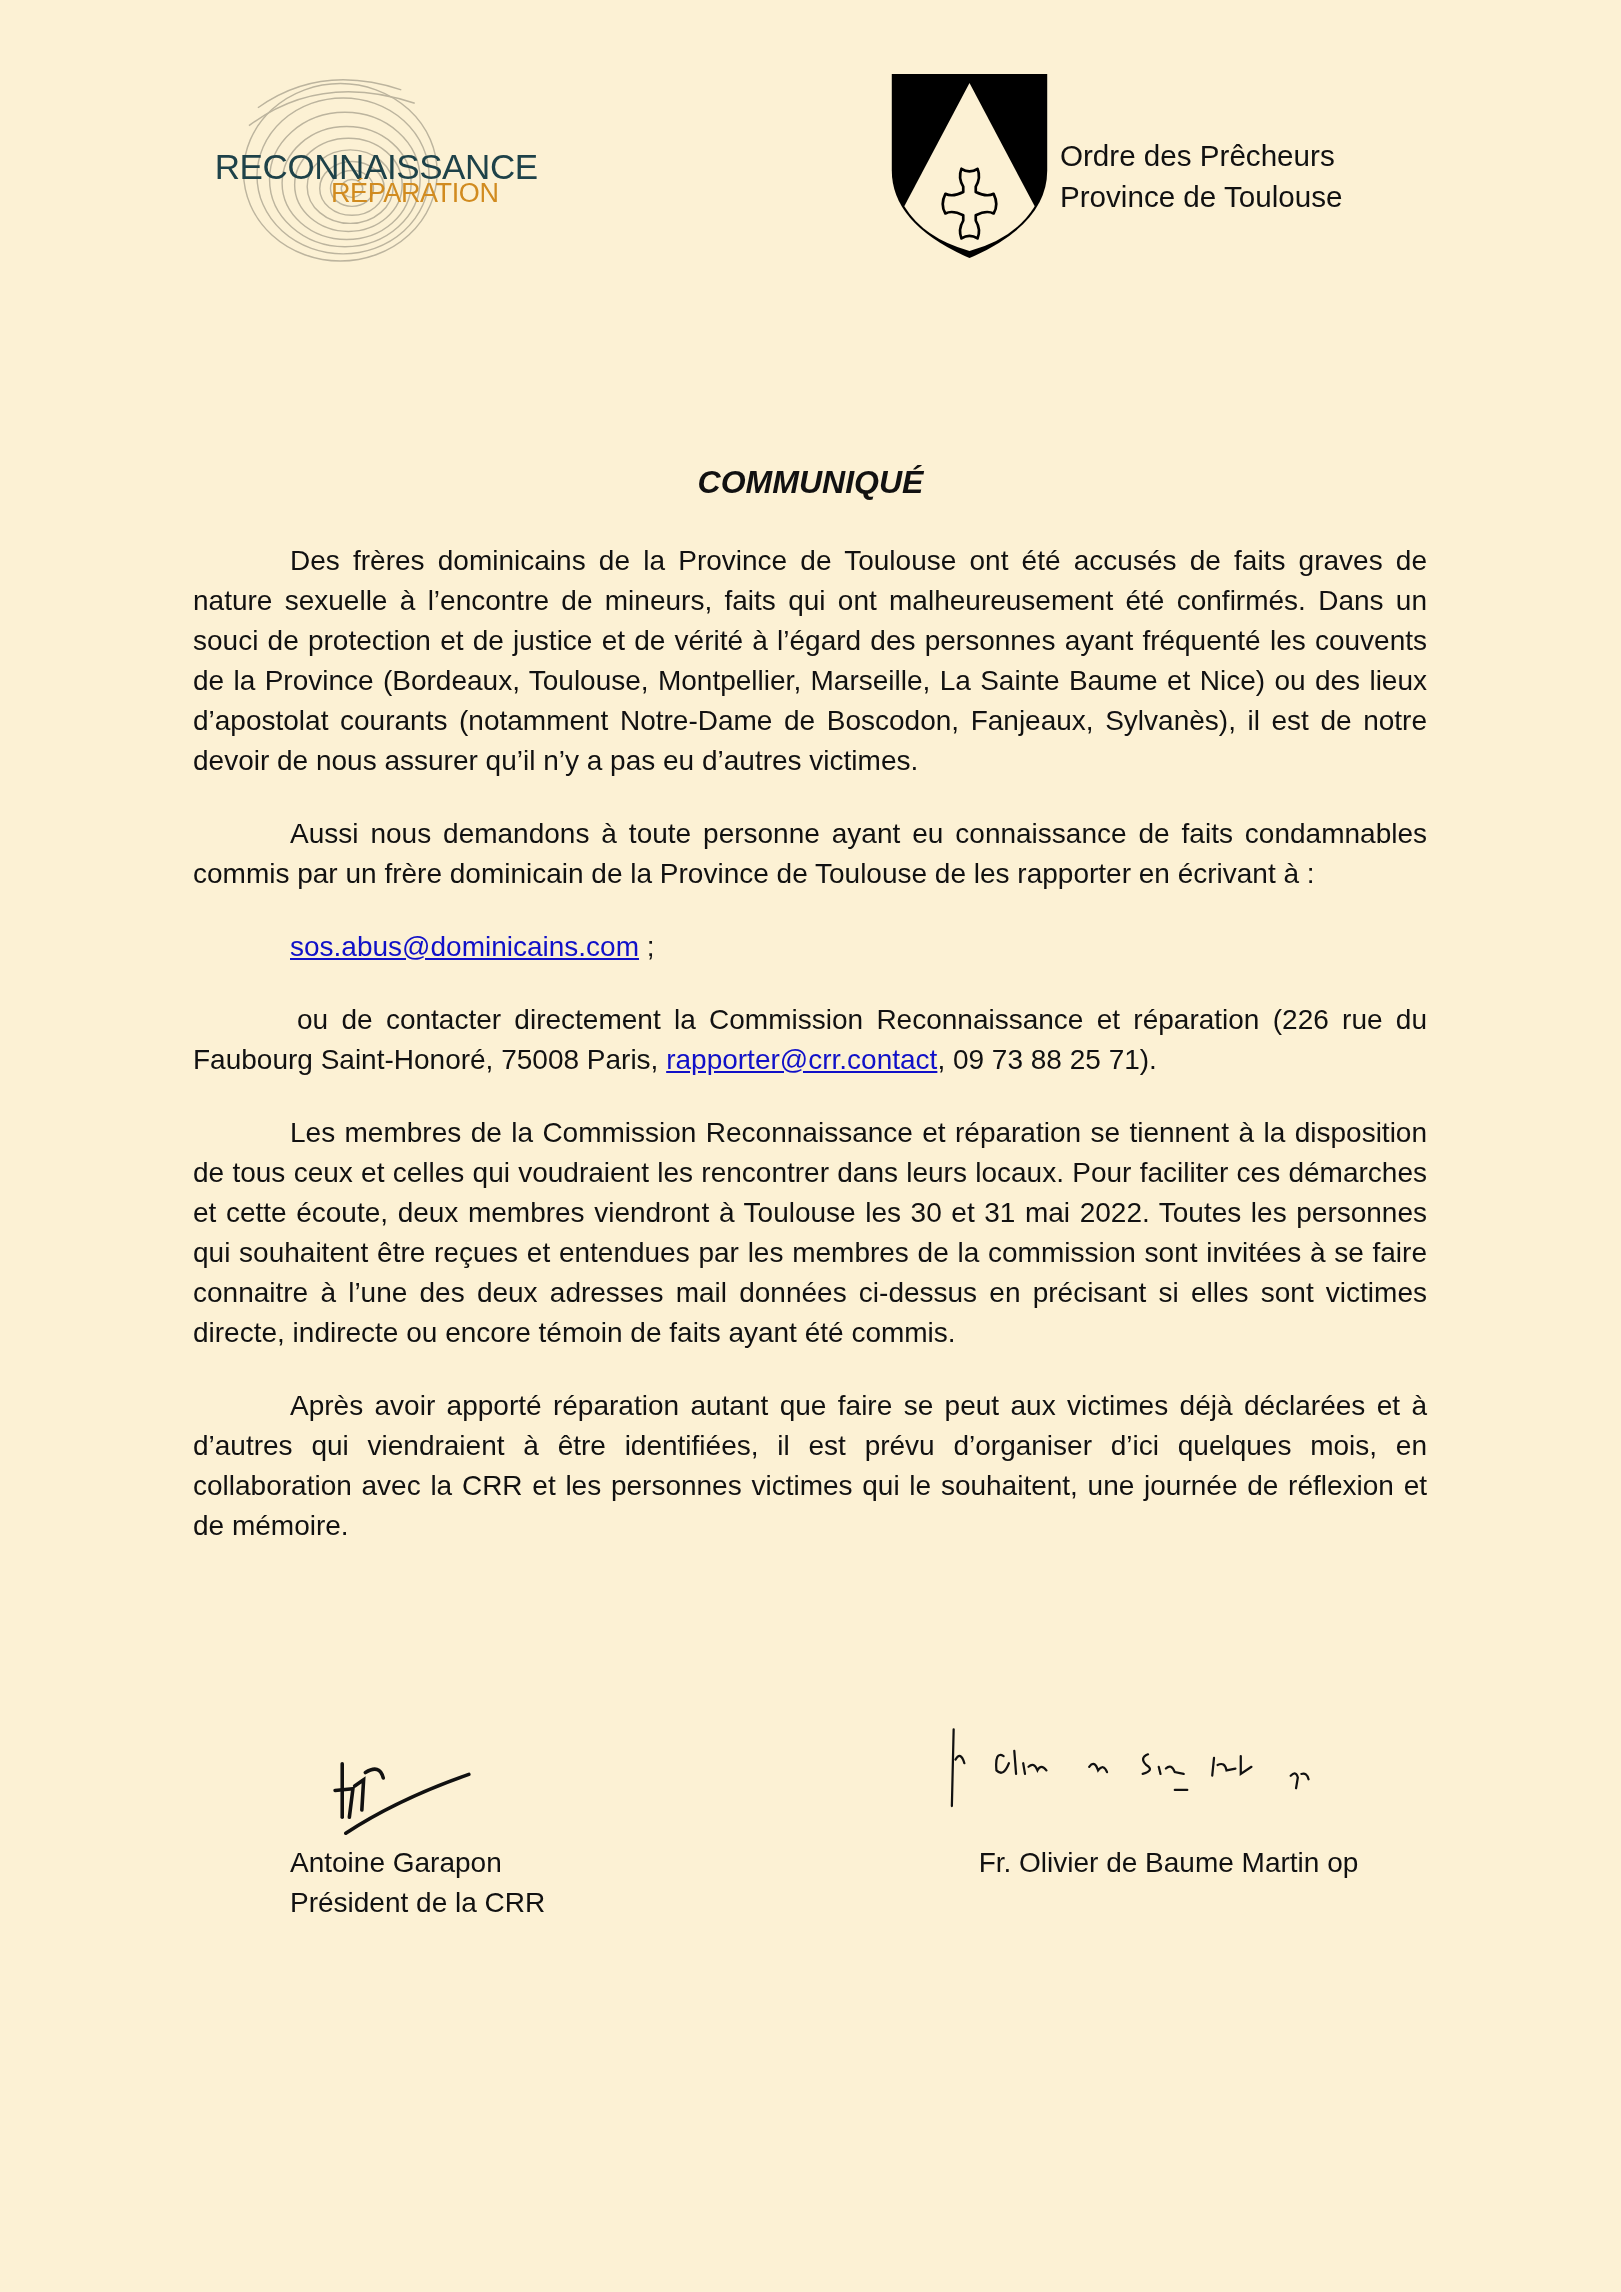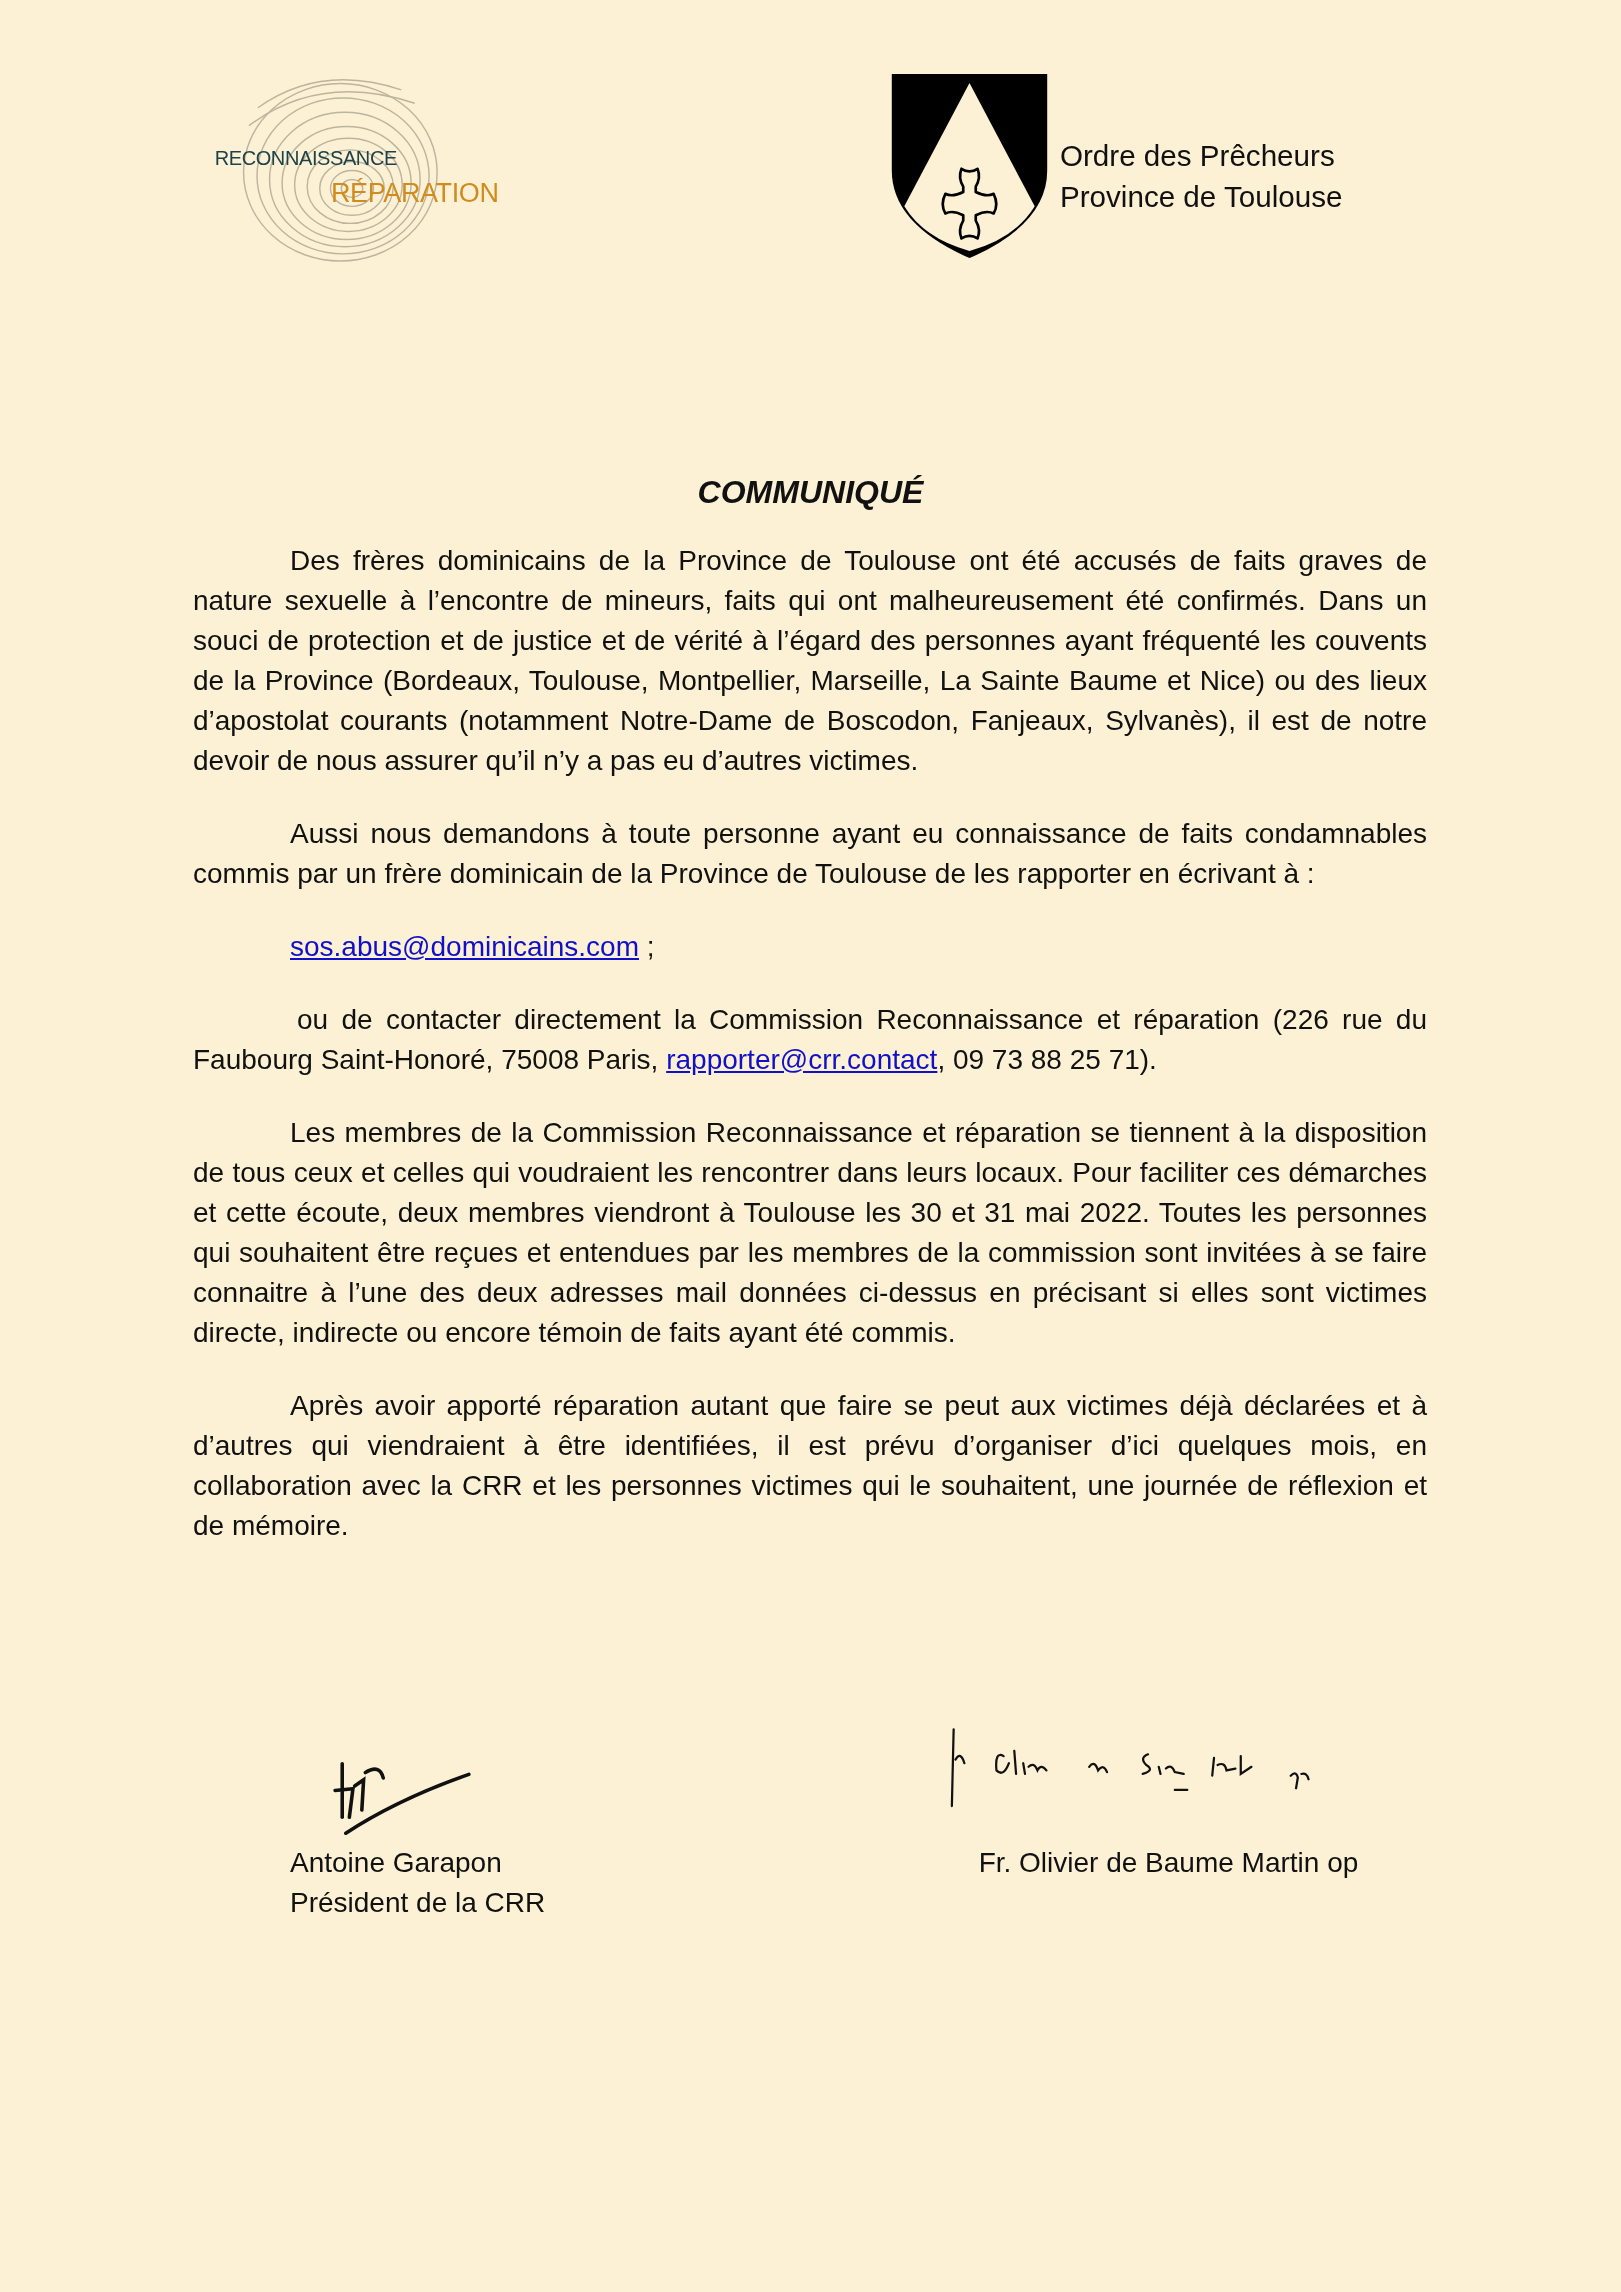--- a/index.html
+++ b/index.html
@@ -10,34 +10,34 @@
     color: #111;
     position: relative;
     overflow: hidden;
   }
   .logo-crr {
     position: absolute; left: 204px; top: 54px; width: 296px; height: 233px;
   }
   .logo-crr svg { position: absolute; left: 0; top: 0; }
   .logo-crr .t1 {
     position: absolute; left: 10.7px; top: 93px;
-    font-size: 20px; color: #1e4249; letter-spacing: -0.4px;
+    font-size: 35px; color: #1e4249; letter-spacing: -0.4px;
   }
   .logo-crr .t2 {
     position: absolute; left: 127px; top: 124px;
     font-size: 27px; color: #d18b1f; letter-spacing: -0.4px;
   }
   .logo-op { position: absolute; left: 890px; top: 72px; }
   .logo-op .txt {
     position: absolute; left: 170px; top: 63px;
     font-size: 29.6px; line-height: 41px; color: #111; white-space: nowrap;
   }
   .title {
     position: absolute; left: 0; width: 1621px; top: 464px;
-    text-align: center; font-weight: bold; font-style: italic; font-size: 32px; margin-top: 10px;
+    text-align: center; font-weight: bold; font-style: italic; font-size: 32px;
   }
   .body {
     position: absolute; left: 193px; width: 1234px; top: 541px;
     font-size: 28px; line-height: 40px; text-align: justify;
   }
   .body p { margin: 0 0 33px 0; text-indent: 97px; }
   .body p.email-line { padding-left: 97px; text-indent: 0; }
   .body p.indent-extra { text-indent: 104px; }
   a { color: #1010c8; text-decoration: underline; }
   .sig-left { position: absolute; left: 290px; top: 1728px; }

